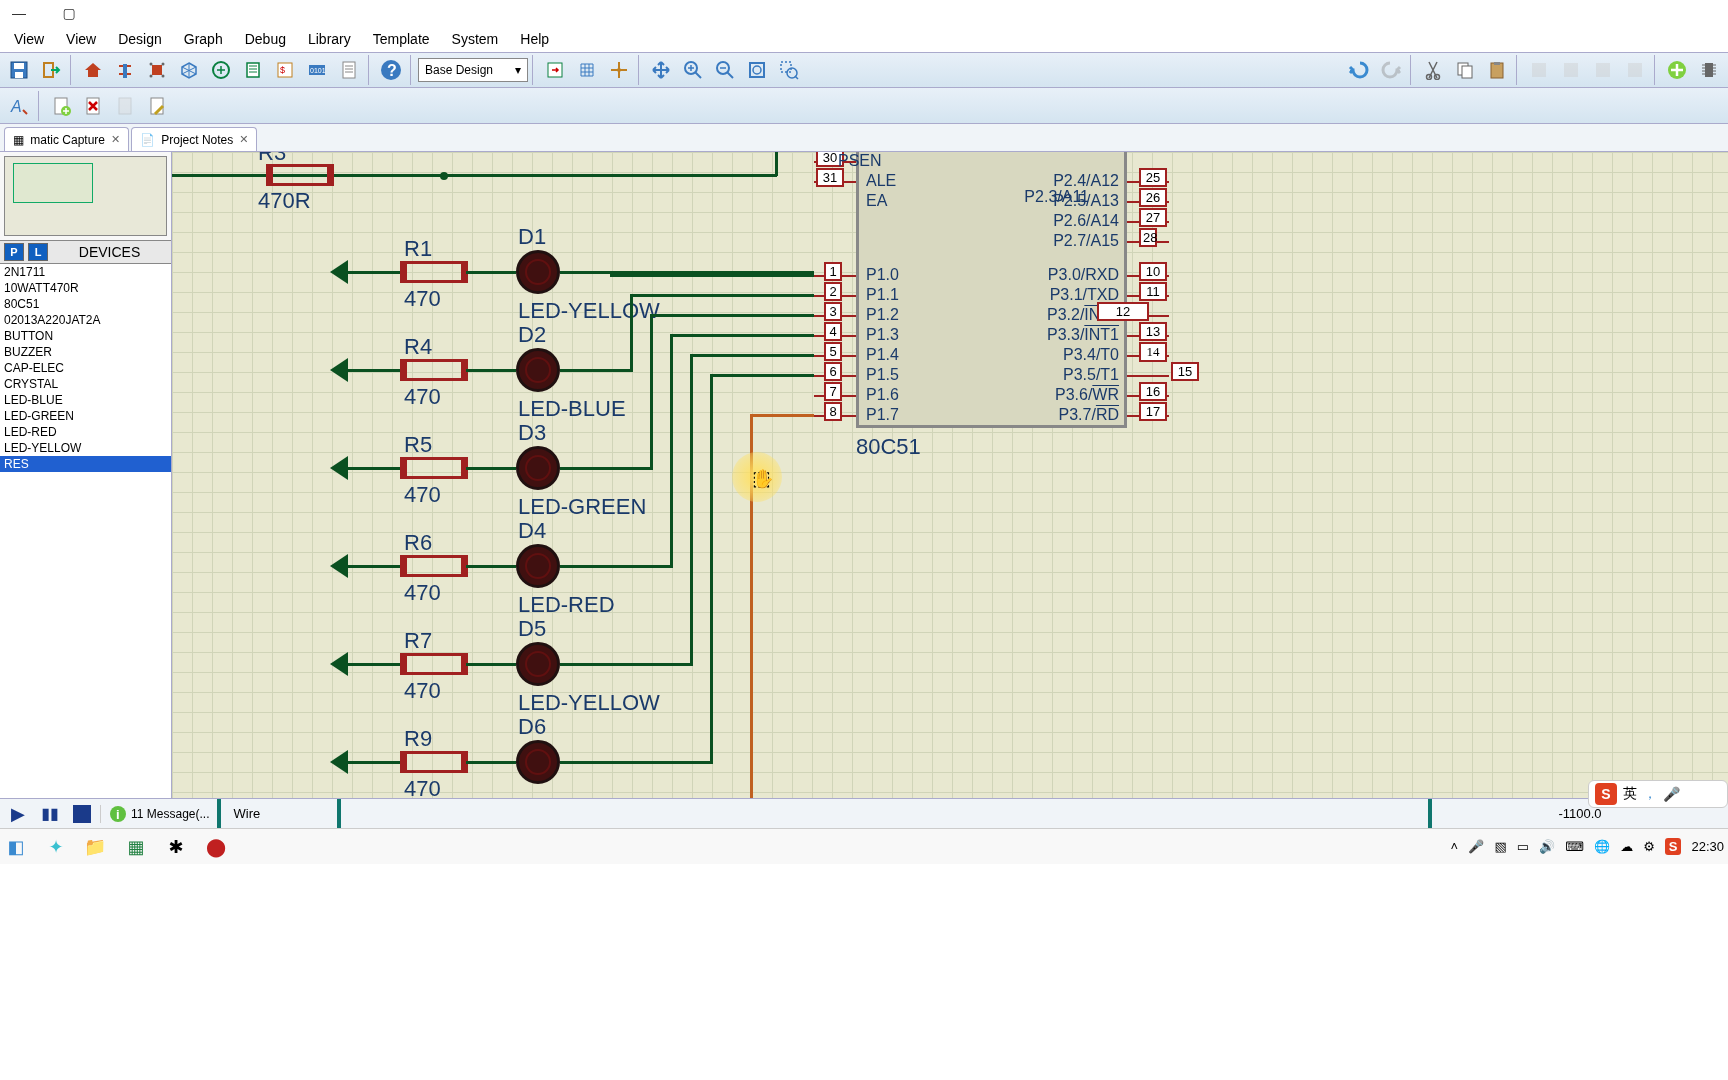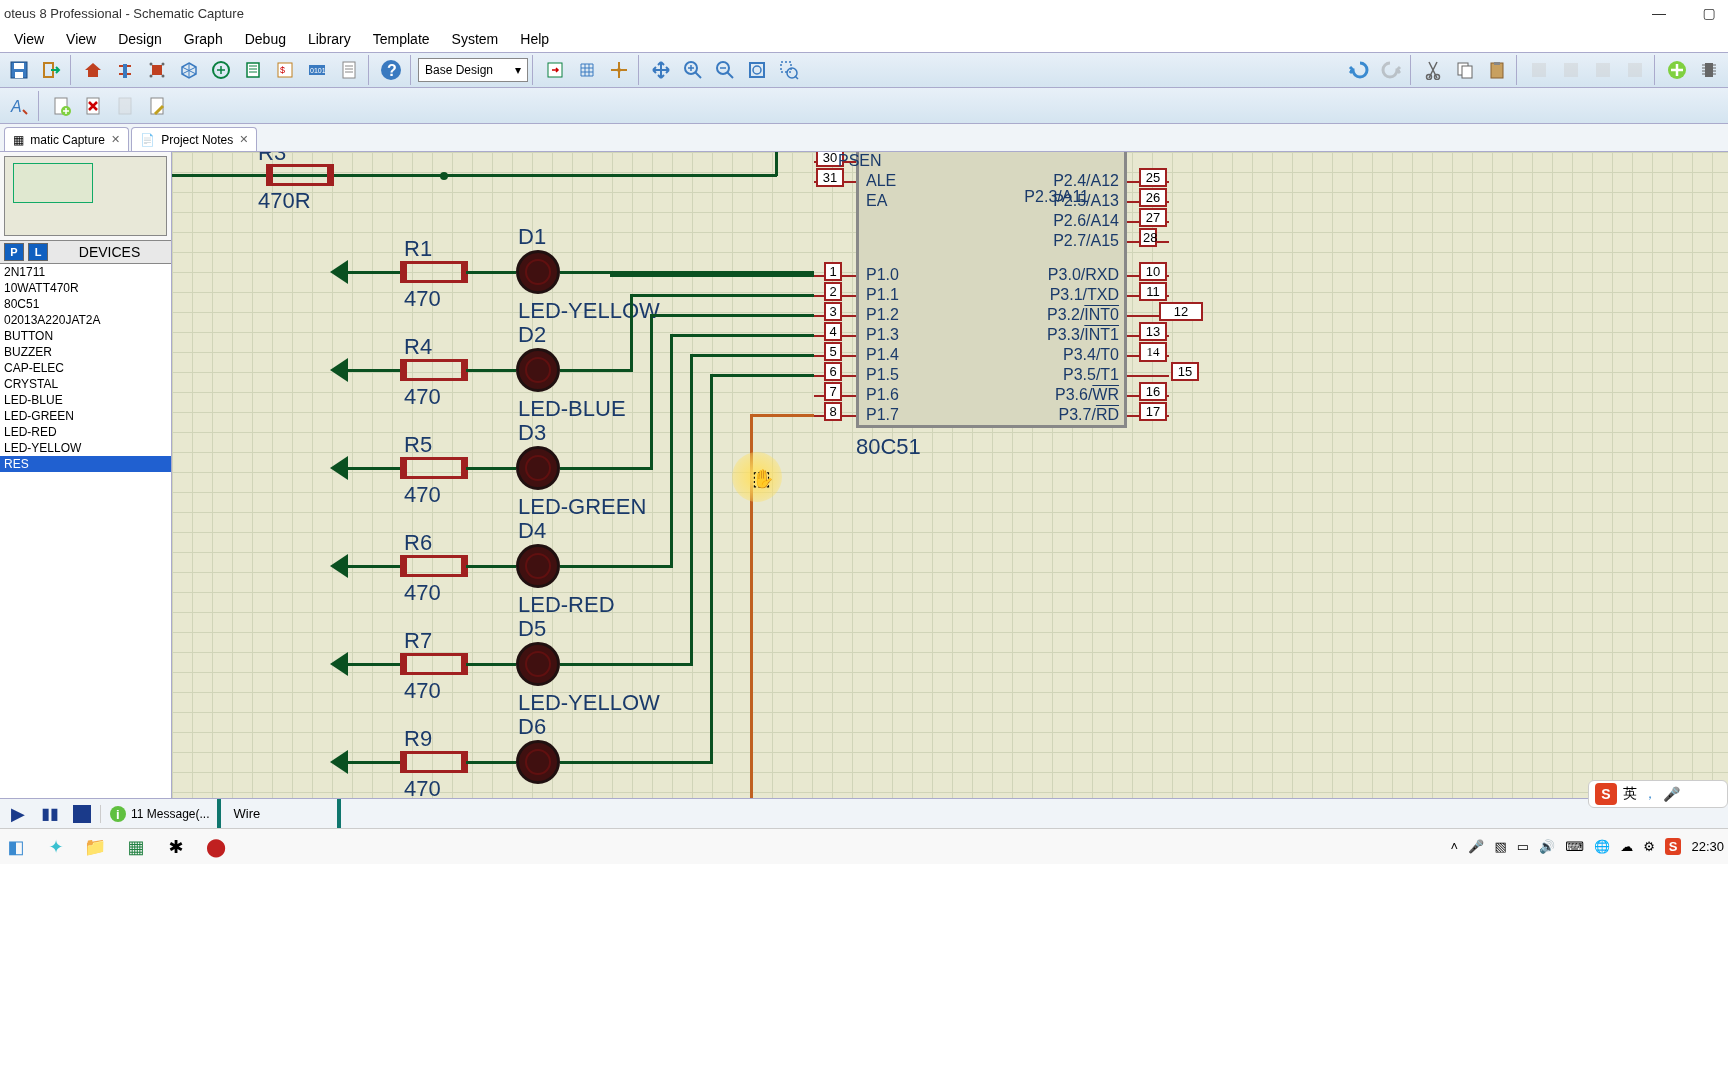--- a/index.html
+++ b/index.html
@@ -88,21 +88,20 @@
 .sys-tray { margin-left: auto; display: flex; align-items: center; gap: 10px; font-size: 13px; }
 
 
 .ime { position: absolute; right: 0; top: 780px; width: 140px; height: 28px; background: #fff; border: 1px solid #ccc; border-radius: 6px; display: flex; align-items: center; gap: 6px; padding: 0 6px; font-size: 14px; }
 .ime-s { width: 22px; height: 22px; background: #e04020; color: #fff; border-radius: 4px; display: flex; align-items: center; justify-content: center; font-weight: bold; }
 </style>
 </head>
 <body>
 
 <div class="titlebar">
-  <div class="titlebar-title">oteus 8 Professional - Schematic Capture</div>
   <div class="titlebar-btns">
     <div class="titlebar-btn">—</div>
     <div class="titlebar-btn">▢</div>
   </div>
 </div>
 
 <div class="menubar">
   <div class="menu-item">View</div>
   <div class="menu-item">View</div>
   <div class="menu-item">Design</div>
@@ -436,21 +435,21 @@
         <div class="pin-box" style="left:652px;top:130px;width:18px;">2</div>
         <div class="sch-label med" style="left:694px;top:134px;">P1.1</div>
         <div class="sch-label med" style="left:869px;top:134px;text-align:right;width:78px;">P3.1/TXD</div>
         <div class="wire" style="left:955px;top:143px;width:42px;height:2px;background:#a02020"></div>
         <div class="pin-box" style="left:967px;top:130px;width:28px;">11</div>
         <div class="wire" style="left:642px;top:163px;width:42px;height:2px;background:#a02020"></div>
         <div class="pin-box" style="left:652px;top:150px;width:18px;">3</div>
         <div class="sch-label med" style="left:694px;top:154px;">P1.2</div>
         <div class="sch-label med" style="left:869px;top:154px;text-align:right;width:78px;">P3.2/<span class="overline">INT0</span></div>
         <div class="wire" style="left:955px;top:163px;width:42px;height:2px;background:#a02020"></div>
-        <div class="pin-box" style="left:987px;top:150px;width:44px;">12</div>
+        <div class="pin-box" style="left:925px;top:150px;width:52px;">12</div>
         <div class="wire" style="left:642px;top:183px;width:42px;height:2px;background:#a02020"></div>
         <div class="pin-box" style="left:652px;top:170px;width:18px;">4</div>
         <div class="sch-label med" style="left:694px;top:174px;">P1.3</div>
         <div class="sch-label med" style="left:869px;top:174px;text-align:right;width:78px;">P3.3/<span class="overline">INT1</span></div>
         <div class="wire" style="left:955px;top:183px;width:42px;height:2px;background:#a02020"></div>
         <div class="pin-box" style="left:967px;top:170px;width:28px;">13</div>
         <div class="wire" style="left:642px;top:203px;width:42px;height:2px;background:#a02020"></div>
         <div class="pin-box" style="left:652px;top:190px;width:18px;">5</div>
         <div class="sch-label med" style="left:694px;top:194px;">P1.4</div>
         <div class="sch-label med" style="left:869px;top:194px;text-align:right;width:78px;">P3.4/T0</div>
@@ -593,20 +592,21 @@
   </div>
   <div class="status-msg">
     <svg width="18" height="18">
         <circle cx="9" cy="9" r="8" fill="#60c040"></circle>
         <text x="7" y="14" fill="#fff" font-size="13" font-weight="bold">i</text>
       </svg>
     <span>11 Message(...</span>
   </div>
   <div class="status-cell" style="width:120px">Wire</div>
   <div class="status-cell wide"></div>
+  <div class="status-cell" style="width:300px; justify-content:center">-1100.0</div>
 </div>
 
 <div class="ime">
   <div class="ime-s">S</div>
   <span>英</span>
   <span style="color:#3a8ad0">，</span>
   <span style="color:#3a8ad0">🎤</span>
 </div>
 
 <div class="taskbar">

